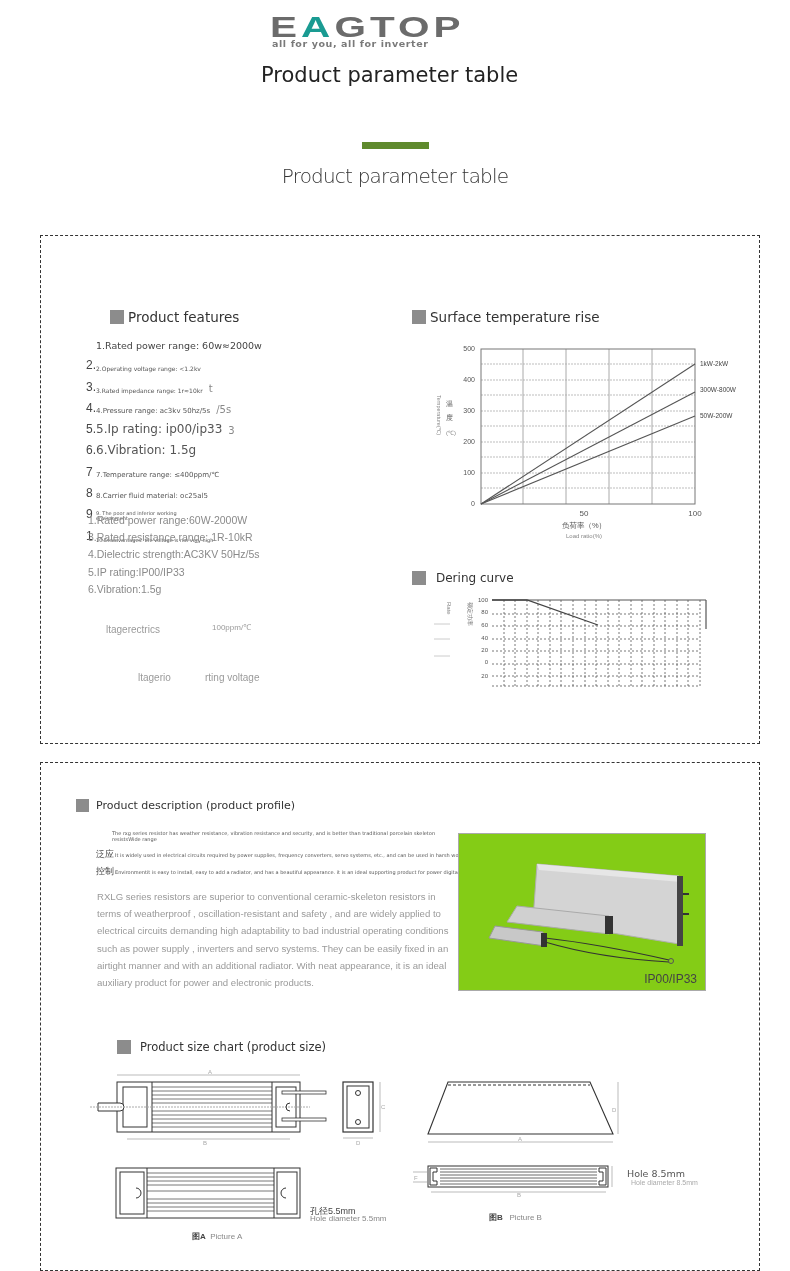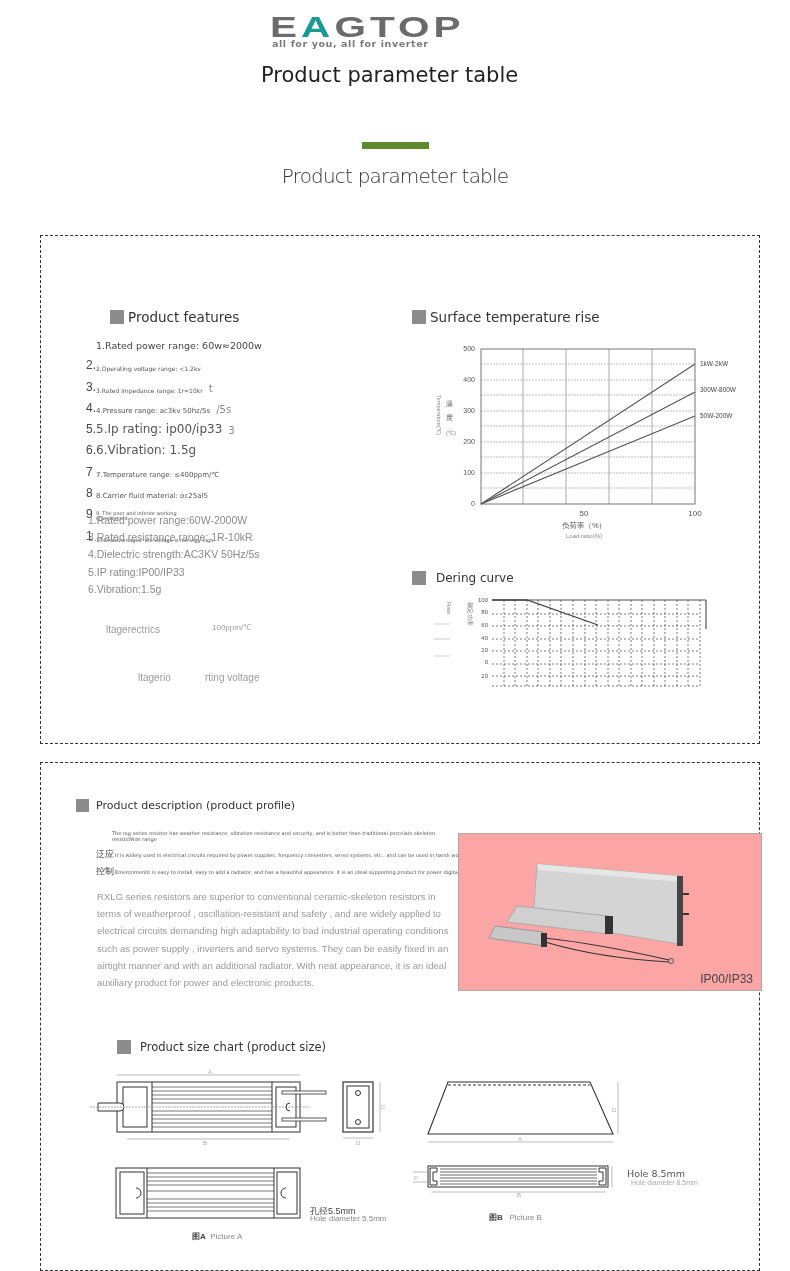--- a/index.html
+++ b/index.html
@@ -34,21 +34,21 @@
   .feat-list2 { left: 88px; top: 514px; width: 300px; }
   .feat-list2 div { font-family: "Liberation Sans", sans-serif; font-size: 10.5px; color: #8a8a8a; height: 17.2px; white-space: nowrap; }
   .ghost-text { font-family: "Liberation Sans", sans-serif; font-size: 10px; color: #9a9a9a; white-space: nowrap; }
 
   
   .chart svg text { font-family: "Liberation Sans", sans-serif; }
 
   .desc-small { font-family: "DejaVu Sans", sans-serif; font-size: 5px; color: #555; line-height: 6px; }
   .desc-para { left: 97px; top: 888px; width: 355px; font-family: "Liberation Sans", sans-serif; font-size: 9.6px; line-height: 17.2px; color: #9a9a9a; }
 
-  .photo-box { left: 458px; top: 833px; width: 304px; height: 158px; border: 1px solid #aaa; background: #fca5a5; }
+  .photo-box { left: 458px; top: 833px; width: 248px; height: 158px; border: 1px solid #aaa; background: #84cc16; text-align: center; }
   .photo-label { position: absolute; right: 8px; bottom: 4px; font-family: "Liberation Sans", sans-serif; font-size: 12px; color: #444; }
 
   .cap { font-family: "Liberation Sans", sans-serif; font-size: 8px; color: #888; white-space: nowrap; }
   .cap b { color: #444; font-weight: bold; }
 </style>
 </head>
 <body>
 
 <div class="abs logo">
   <div class="logo-word"><span>E</span><span class="a">A</span><span>GTOP</span></div>

